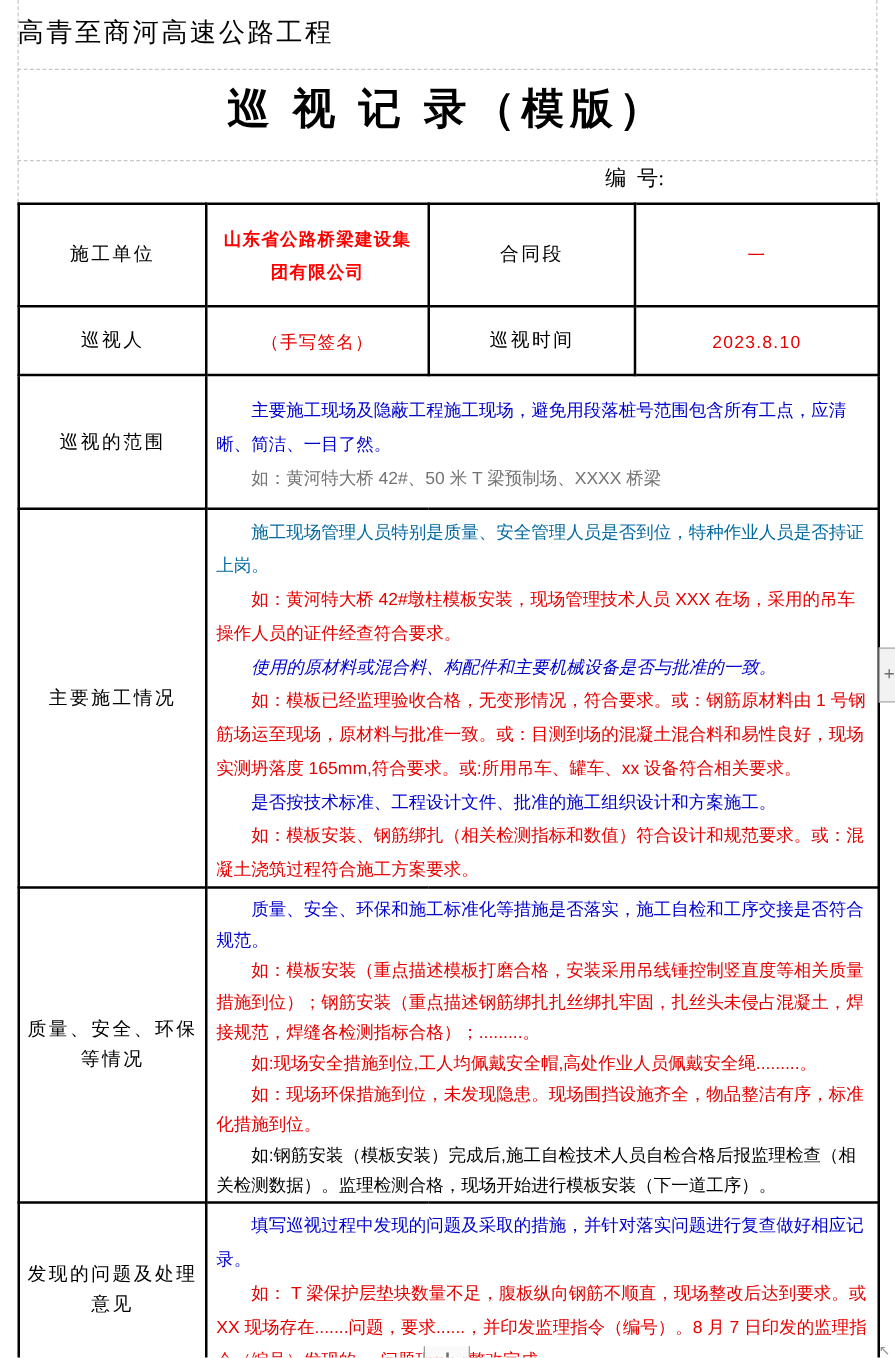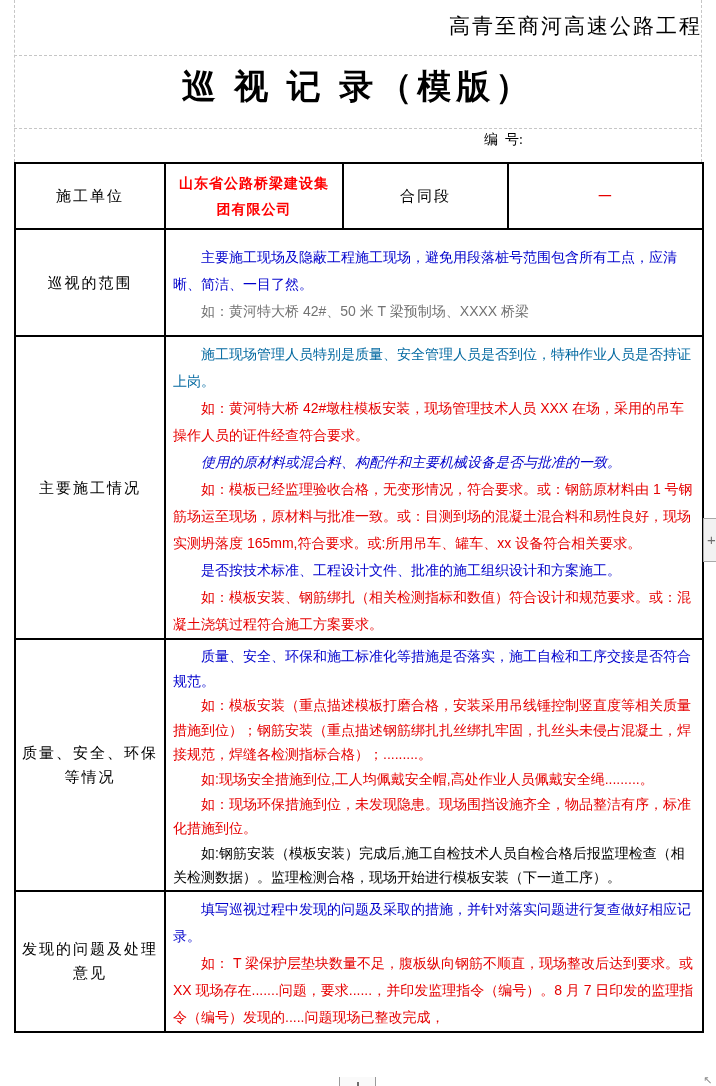--- a/index.html
+++ b/index.html
@@ -6,33 +6,33 @@
   body{
     width:716px;height:1086px;position:relative;background:#ffffff;
     font-family:"Liberation Sans","DejaVu Sans",sans-serif;
     overflow:hidden;color:#000;
   }
   
   .guide-v{position:absolute;width:0;border-left:1px dashed #c6c6c6;}
   .guide-h{position:absolute;height:0;border-top:1px dashed #c6c6c6;}
 
   .project-title{
-    position:absolute;left:14px;top:12px;width:688px;text-align:right;
+    position:absolute;left:14px;top:12px;width:688px;text-align:left;
     font-family:"Liberation Serif","DejaVu Serif",serif;
     font-size:21px;letter-spacing:2px;
   }
   .doc-title{
     position:absolute;left:14px;top:64px;width:688px;text-align:center;
     font-family:"Liberation Serif","DejaVu Serif",serif;
     font-size:34px;font-weight:bold;letter-spacing:5px;white-space:pre;
   }
   .serial{
     position:absolute;left:484px;top:131px;
     font-family:"Liberation Serif","DejaVu Serif",serif;
-    font-size:14px;white-space:pre;
+    font-size:17px;white-space:pre;
   }
 
   table.main{
     position:absolute;left:14px;top:162px;width:688px;
     border-collapse:collapse;table-layout:fixed;
   }
   table.main td{
     border:2px solid #000;vertical-align:middle;overflow:hidden;
     box-sizing:border-box;
   }
@@ -44,21 +44,21 @@
     text-align:center;font-size:14px;letter-spacing:1px;line-height:26px;
     padding:2px 6px;
   }
   td.val.bold{font-weight:bold;}
   td.content{
     vertical-align:top;padding:4px 8px 0 7px;font-size:14px;margin-left:46px;
   }
   td.content p{margin:0;text-indent:2em;line-height:27px;}
   td.content.tight p{line-height:24.6px;}
 
-  .r1{height:66px;}
+  .r1{height:82px;}
   .r2{height:55px;}
   .r3{height:107px;}
   .r4{height:300px;}
   .r5{height:248px;}
   .r6{height:135px;}
 
   
   .plus-btn{
     position:absolute;left:703px;top:518px;width:20px;height:44px;
     background:#f2f2f2;border:1px solid #a8a8a8;box-sizing:border-box;
@@ -99,20 +99,26 @@
       <col style="width:165px">
       <col style="width:195px">
   </colgroup>
   <tbody>
       <tr class="r1">
     <td class="lbl">施工单位</td>
     <td class="val bold" style="color: rgb(255, 0, 0);">山东省公路桥梁建设集团有限公司</td>
     <td class="lbl">合同段</td>
     <td class="val" style="color: rgb(230, 0, 0);">一</td>
   </tr>
+  <tr class="r2">
+    <td class="lbl">巡视人</td>
+    <td class="val" style="color: rgb(230, 0, 0);">（手写签名）</td>
+    <td class="lbl">巡视时间</td>
+    <td class="val" style="color: rgb(230, 0, 0);">2023.8.10</td>
+  </tr>
 
   <tr class="r3">
     <td class="lbl">巡视的范围</td>
     <td class="content" colspan="3">
       <p style="color: rgb(0, 0, 204);">主要施工现场及隐蔽工程施工现场，避免用段落桩号范围包含所有工点，应清晰、简洁、一目了然。</p>
       <p style="color: #737373;">如：黄河特大桥 42#、50 米 T 梁预制场、XXXX 桥梁</p>
     </td>
   </tr>
 
   <tr class="r4">

